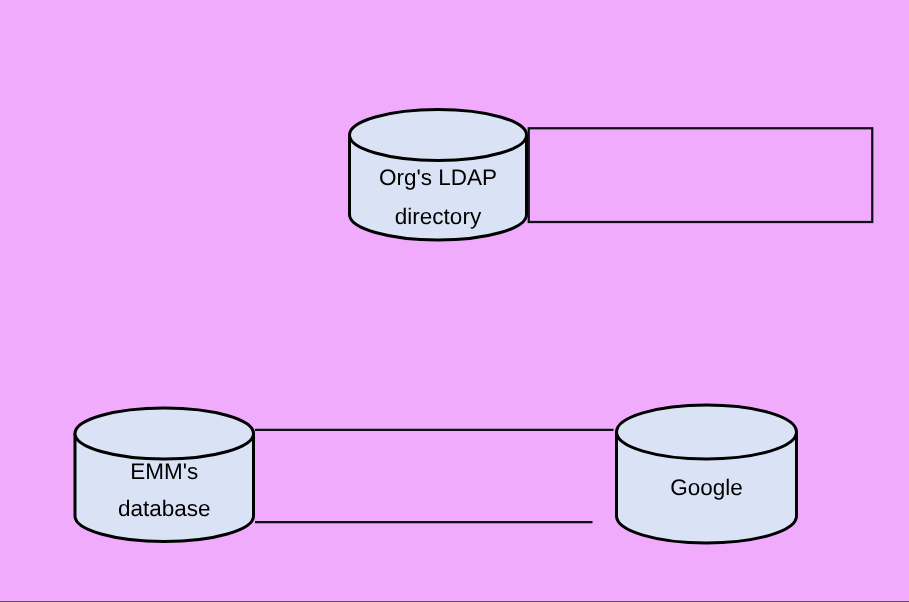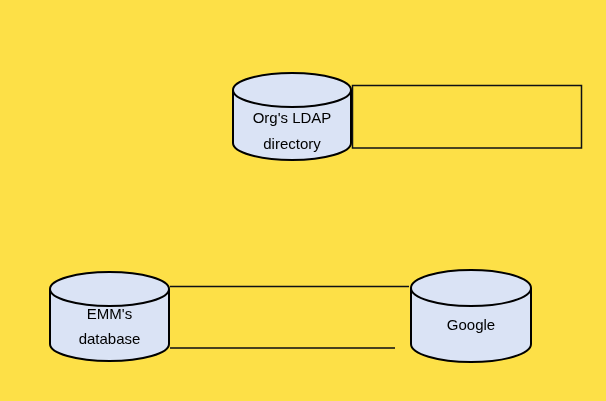--- a/index.html
+++ b/index.html
@@ -4,21 +4,21 @@
 <style>
   html, body {
     margin: 0;
     padding: 0;
     background: #000000;
   }
   .stage {
     position: relative;
     width: 606px;
     height: 401px;
-    background: #fde047;
+    background: #f0abfc;
     overflow: hidden;
   }
   svg {
     display: block;
   }
   .cyl-shape {
     stroke: #000000;
     stroke-width: 2;
   }
   .faint {

